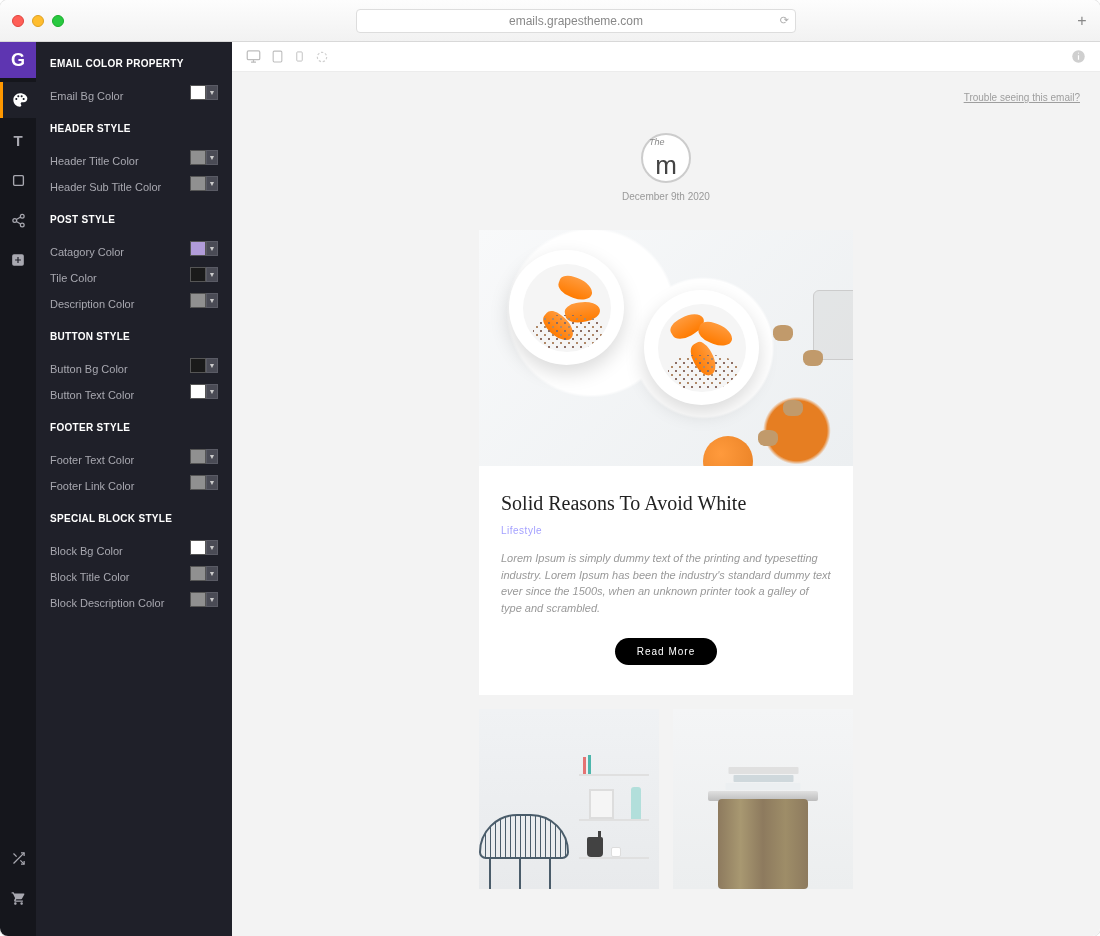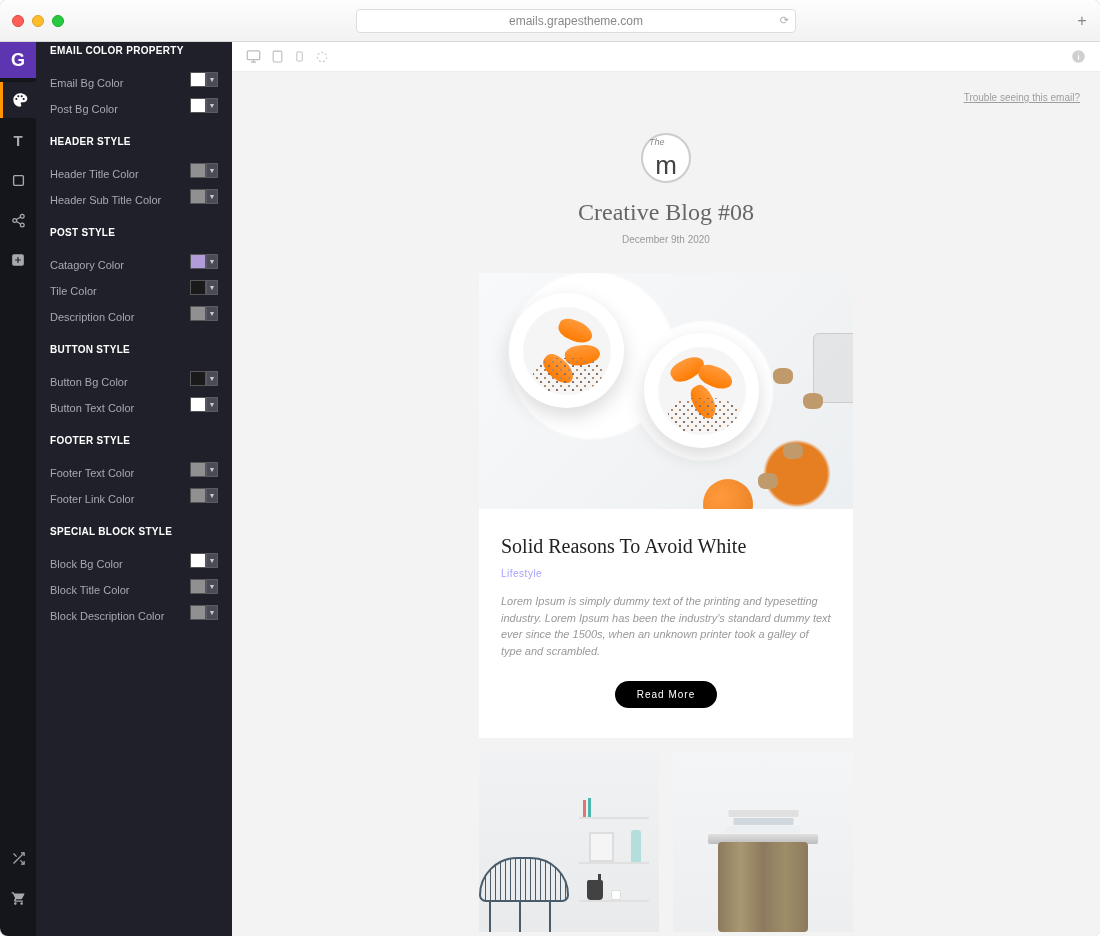--- a/index.html
+++ b/index.html
@@ -13,21 +13,21 @@
 .tl.green { background:#28c940; border:1px solid #1aad2b; }
 .url-bar { margin: 0 auto; width: 440px; height: 24px; background:#fff; border:1px solid #ddd; border-radius: 4px; display:flex; align-items:center; justify-content:center; font-size:12px; color:#888; position:relative; }
 .url-bar .reload { position:absolute; right:6px; font-size:11px; color:#aaa; }
 .new-tab { position:absolute; right:8px; width:20px; height:20px; display:flex; align-items:center; justify-content:center; color:#888; font-size:16px; }
 .app { display:flex; height: 894px; }
 .rail { width:36px; background:#15161c; display:flex; flex-direction:column; align-items:center; padding-top:0; }
 .rail-logo { width:36px; height:36px; background:#5e35b1; color:#fff; display:flex; align-items:center; justify-content:center; font-weight:700; font-size:18px; }
 .rail-item { width:36px; height:36px; display:flex; align-items:center; justify-content:center; color:#a8a8b0; font-size:16px; cursor:pointer; margin-top:4px; }
 .rail-item.active { background:#1f2029; border-left:3px solid #ff9800; color:#fff; }
 .rail-bottom { margin-top:auto; padding-bottom:20px; }
-.sidebar { width:196px; background:#1f2029; color:#c7c7cf; overflow-y:auto; padding:3px 14px 30px 14px; font-size:11px; }
+.sidebar { width:196px; background:#1f2029; color:#c7c7cf; overflow-y:auto; padding:16px 14px 30px 14px; font-size:11px; }
 .section-title { text-transform:uppercase; font-weight:700; font-size:10px; color:#fff; margin:18px 0 10px 0; letter-spacing:0.3px; }
 .section-title:first-child { margin-top:0; }
 .prop-row { display:flex; align-items:center; justify-content:space-between; height:26px; }
 .prop-label { color:#a8a8b0; font-size:11px;margin-top:8px; }
 .swatch-wrap { display:flex; }
 .swatch { width:16px; height:15px; border:1px solid #555; }
 .swatch-btn { width:12px; height:15px; background:#4a4b55; border:1px solid #5a5b65; display:flex; align-items:center; justify-content:center; color:#ccc; font-size:7px; }
 .canvas { flex:1; background:#fff; display:flex; flex-direction:column; overflow:hidden; }
 .canvas-toolbar { height:30px; border-bottom:1px solid #ececec; display:flex; align-items:center; padding:0 14px; gap:10px; color:#bdbdbd; font-size:14px; }
 .canvas-toolbar .spacer { flex:1; }
@@ -160,27 +160,20 @@
 
     <div class="sidebar" id="sidebar">
         <div class="section-title">EMAIL COLOR PROPERTY</div>
         <div class="prop-row">
           <div class="prop-label">Email Bg Color</div>
           <div class="swatch-wrap">
             <div class="swatch" style="background: rgb(255, 255, 255);"></div>
             <div class="swatch-btn">▼</div>
           </div>
         </div>
-        <div class="prop-row">
-          <div class="prop-label">Post Bg Color</div>
-          <div class="swatch-wrap">
-            <div class="swatch" style="background: rgb(255, 255, 255);"></div>
-            <div class="swatch-btn">▼</div>
-          </div>
-        </div>
         <div class="section-title">HEADER STYLE</div>
         <div class="prop-row">
           <div class="prop-label">Header Title Color</div>
           <div class="swatch-wrap">
             <div class="swatch" style="background: rgb(144, 144, 144);"></div>
             <div class="swatch-btn">▼</div>
           </div>
         </div>
         <div class="prop-row">
           <div class="prop-label">Header Sub Title Color</div>
@@ -299,21 +292,20 @@
             </svg>
           </span>
       </div>
 
       <div class="canvas-body">
         <a class="trouble">Trouble seeing this email?</a>
         <div class="blog-logo">
           <span class="the">The</span>
           <span>m</span>
         </div>
-        <div class="blog-title">Creative Blog #08</div>
         <div class="blog-date">December 9th 2020</div>
 
         <div class="post-card">
           <div class="post-hero">
             <div class="bowl b1">
                 <div class="bowl-inner">
                   <div class="peach-slice"></div>
                   <div class="peach-slice"></div>
                   <div class="peach-slice"></div>
                   <div class="granola"></div>

